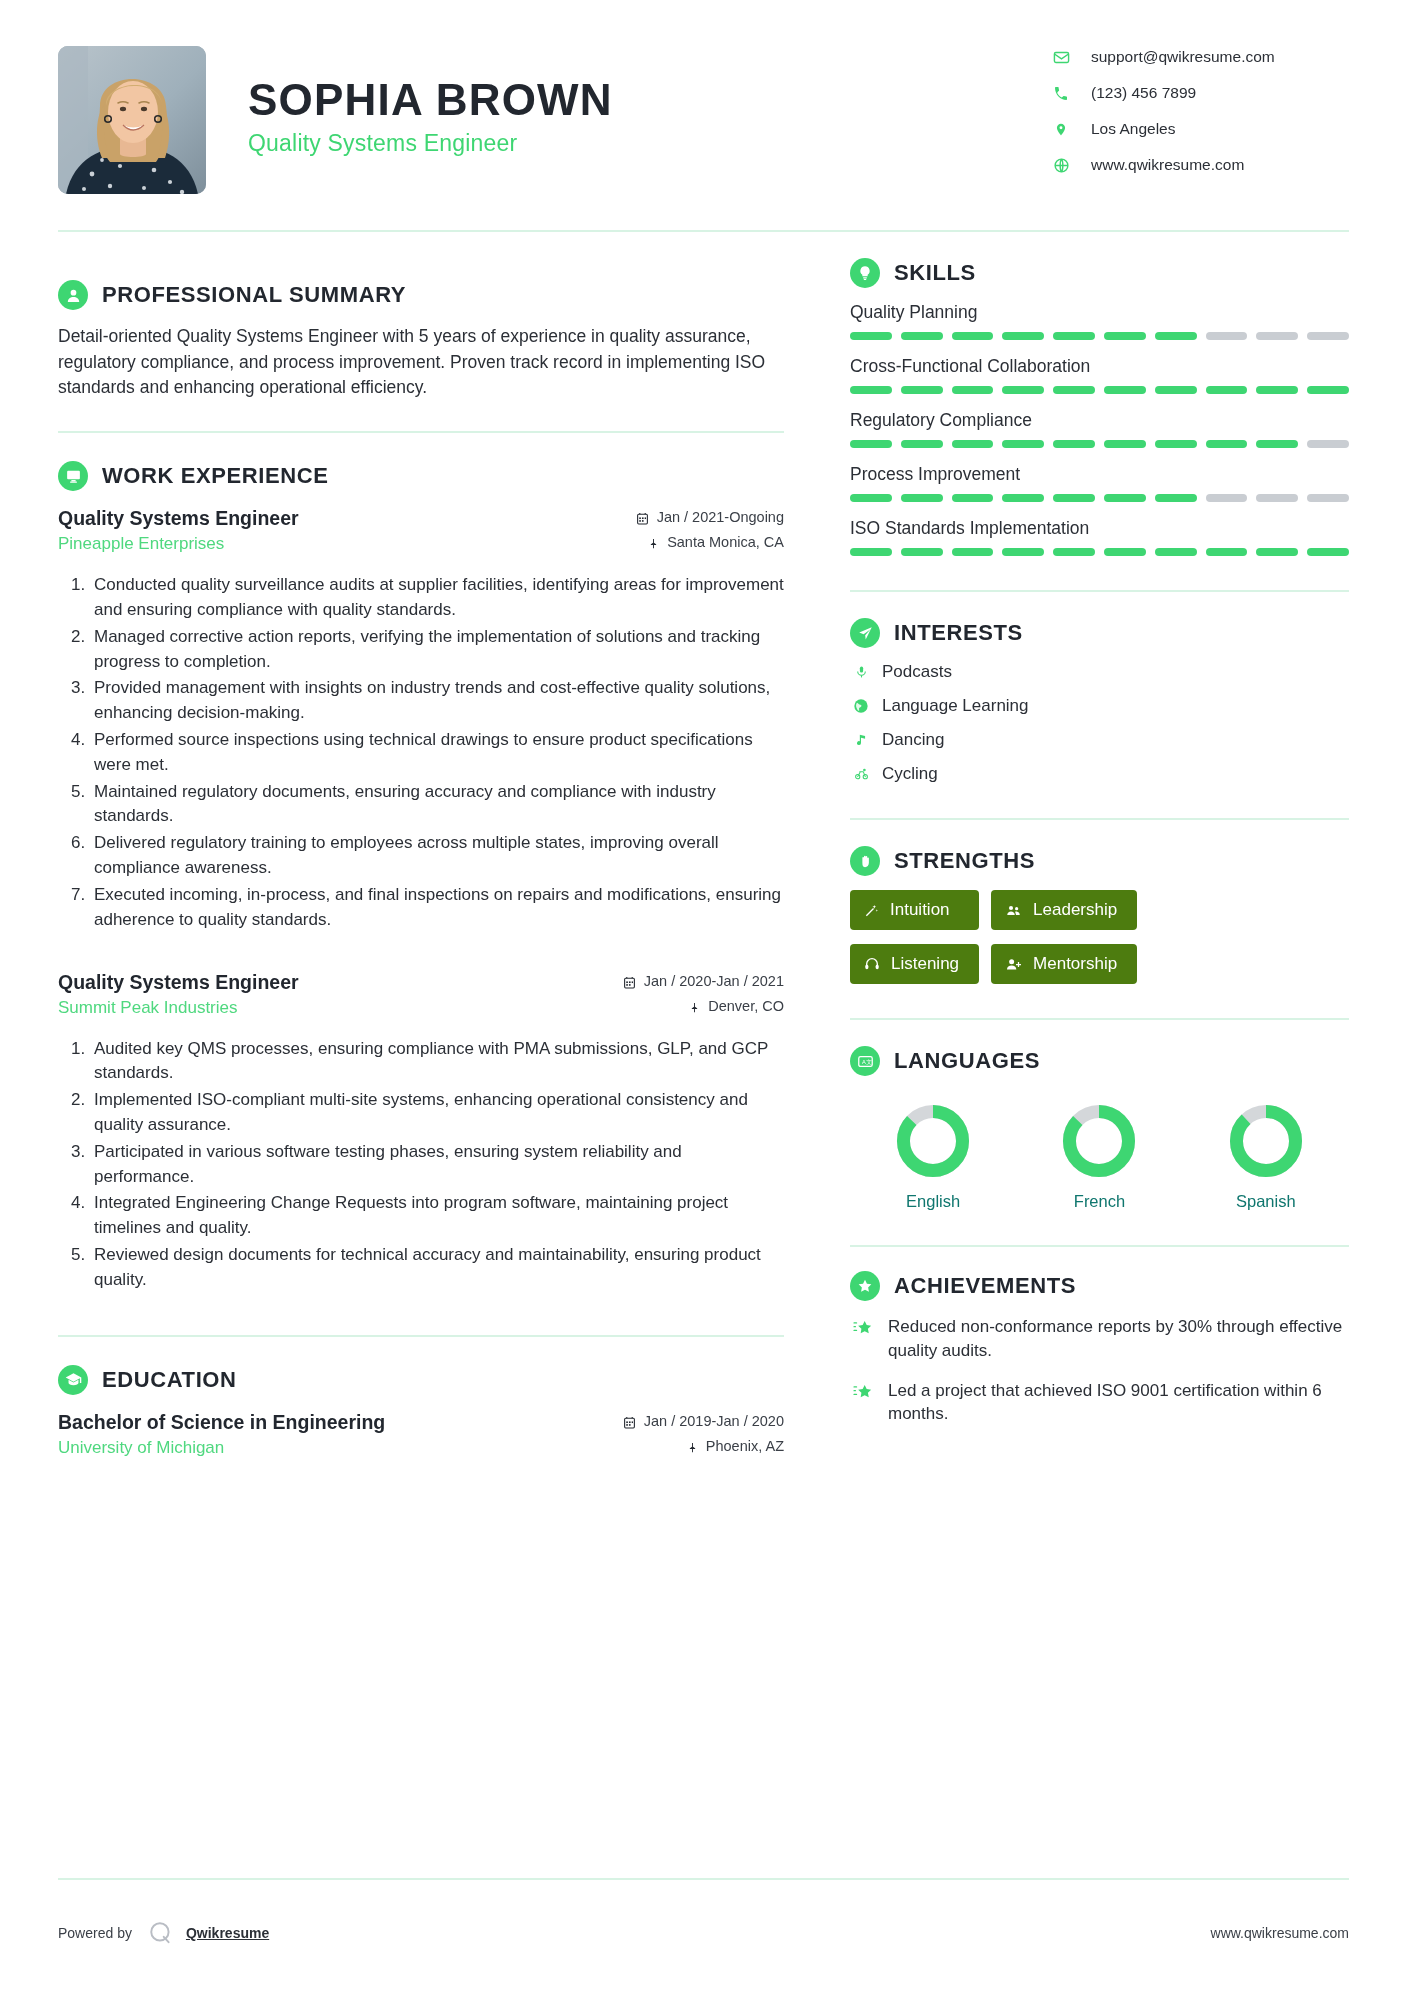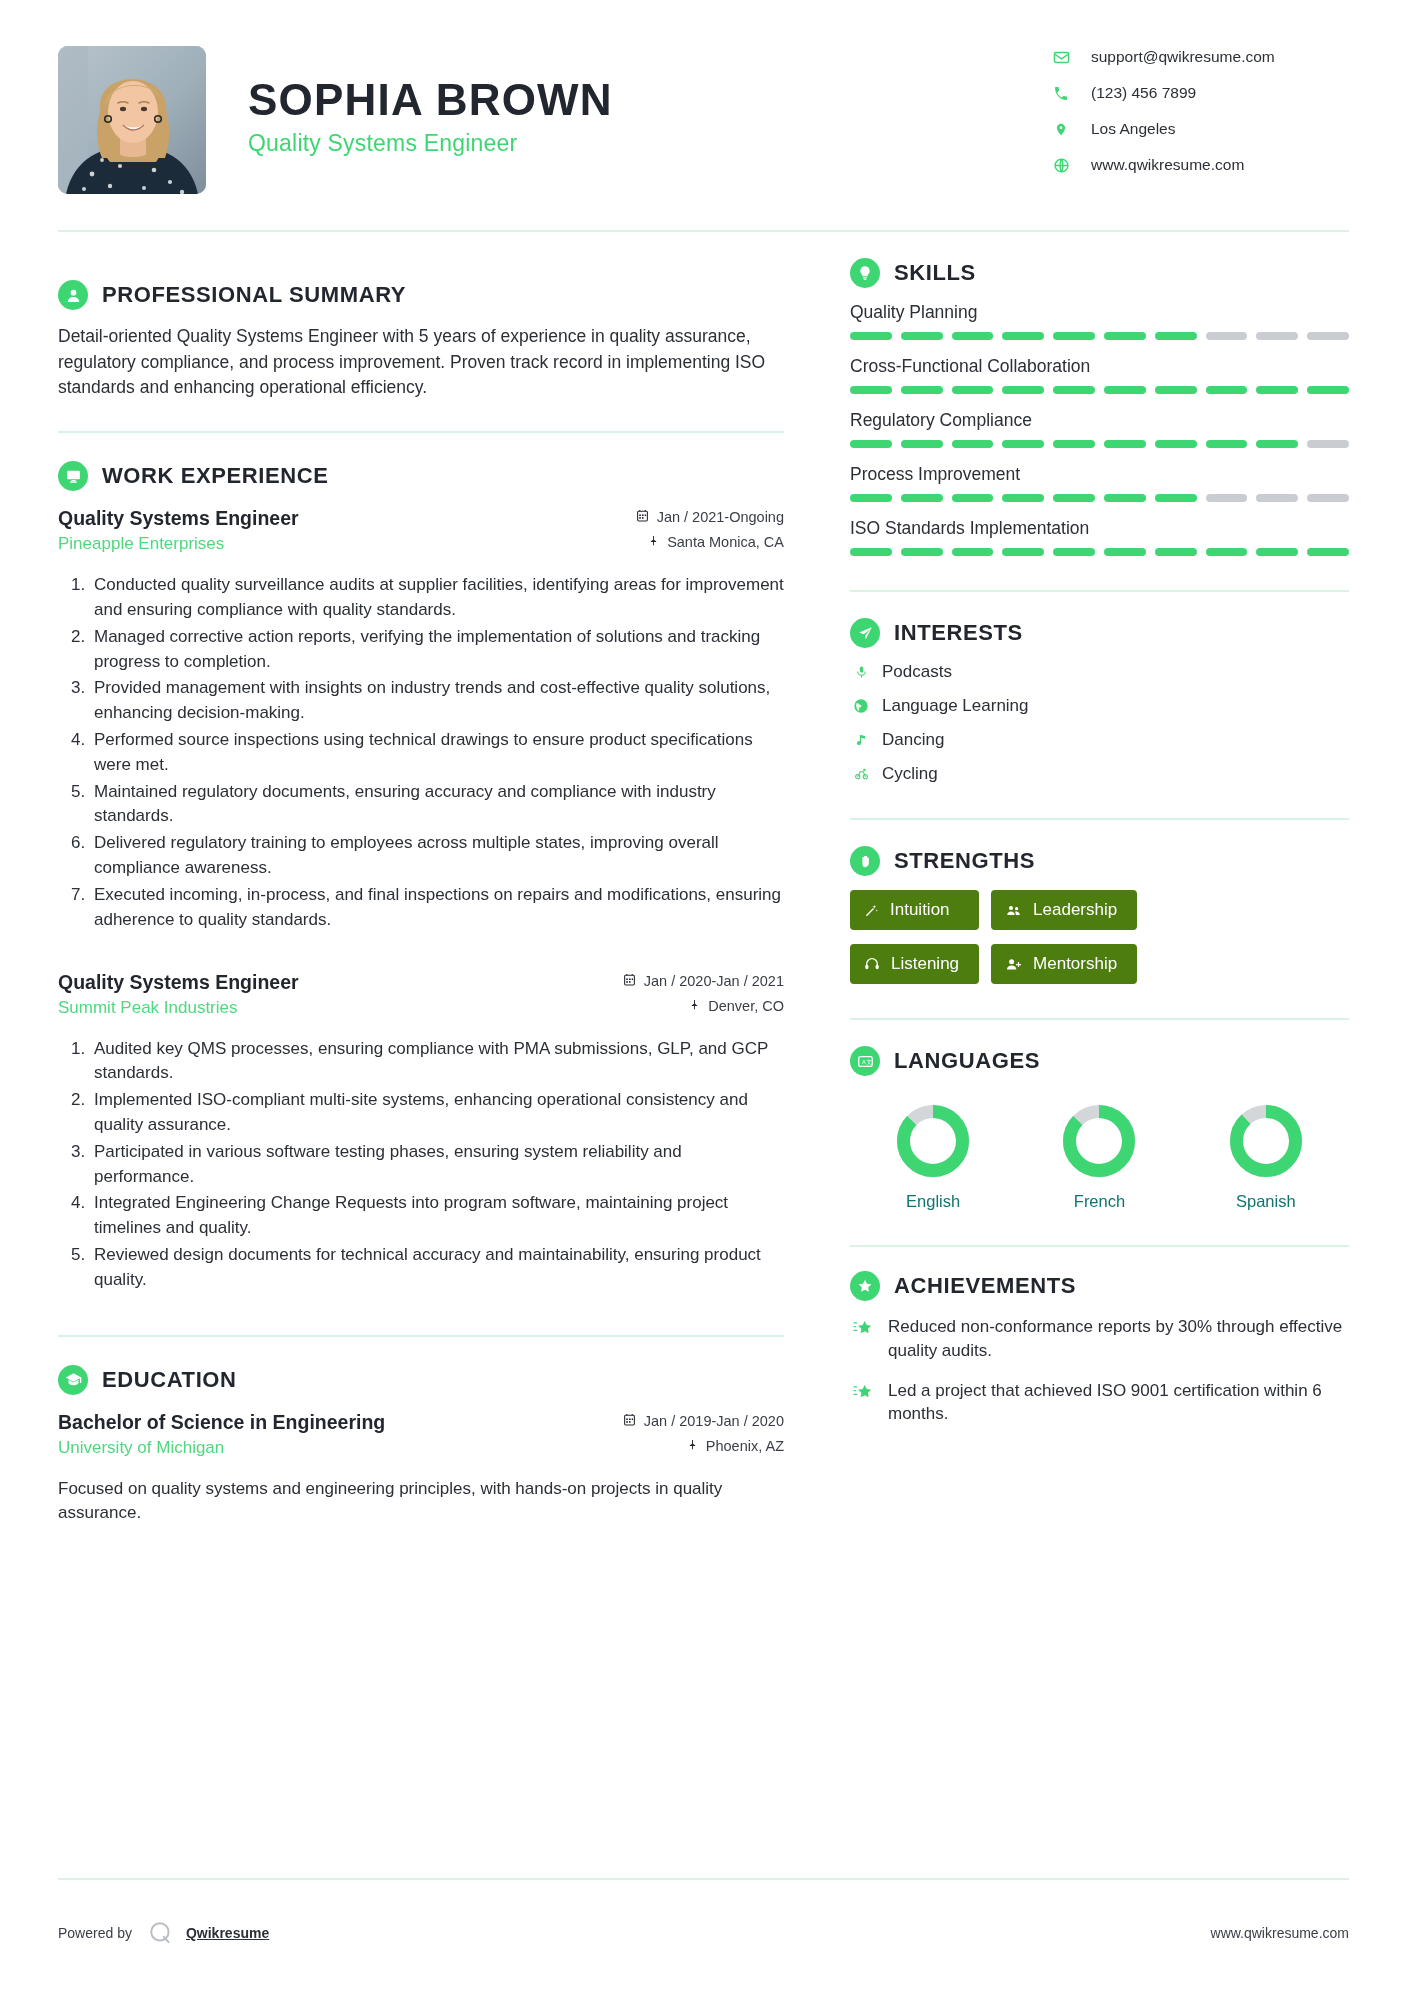--- a/index.html
+++ b/index.html
@@ -162,21 +162,21 @@
   .job-meta {
     text-align: right;
     padding-top: 4px;
     white-space: nowrap;
   }
   .meta-row {
     font-size: 14.5px;
     color: #3a3f47;
     margin-bottom: 9px;
     display: flex;
-    align-items: flex-start;
+    align-items: flex-end;
     justify-content: flex-end;
   }
   .meta-row .mi {
     margin-right: 8px;
     display: inline-flex;
     color: #22272f;
   }
   .meta-row .mi svg { display:block; }
 
   ol.bullets {
@@ -593,21 +593,20 @@
             <div class="meta-row">
               <span class="mi">
                 <svg width="11" height="13" viewBox="0 0 24 24" fill="currentColor">
                   <path d="M11 2h2v8.2l4.6 3.4a1 1 0 0 1-.6 1.8H13v7h-2v-7H7a1 1 0 0 1-.6-1.8L11 10.2z"></path>
                 </svg>
               </span>
               <span>Phoenix, AZ</span>
             </div>
           </div>
         </div>
-        <div class="edu-desc">Focused on quality systems and engineering principles, with hands-on projects in quality assurance.</div>
       </div>
 
     </div>
 
     <div class="col-right">
 
       <div class="sec-head">
         <span class="sec-icon">
           <svg width="16" height="16" viewBox="0 0 24 24" fill="currentColor">
             <path d="M12 2a7 7 0 0 0-4 12.7V17h8v-2.3A7 7 0 0 0 12 2z"></path>

